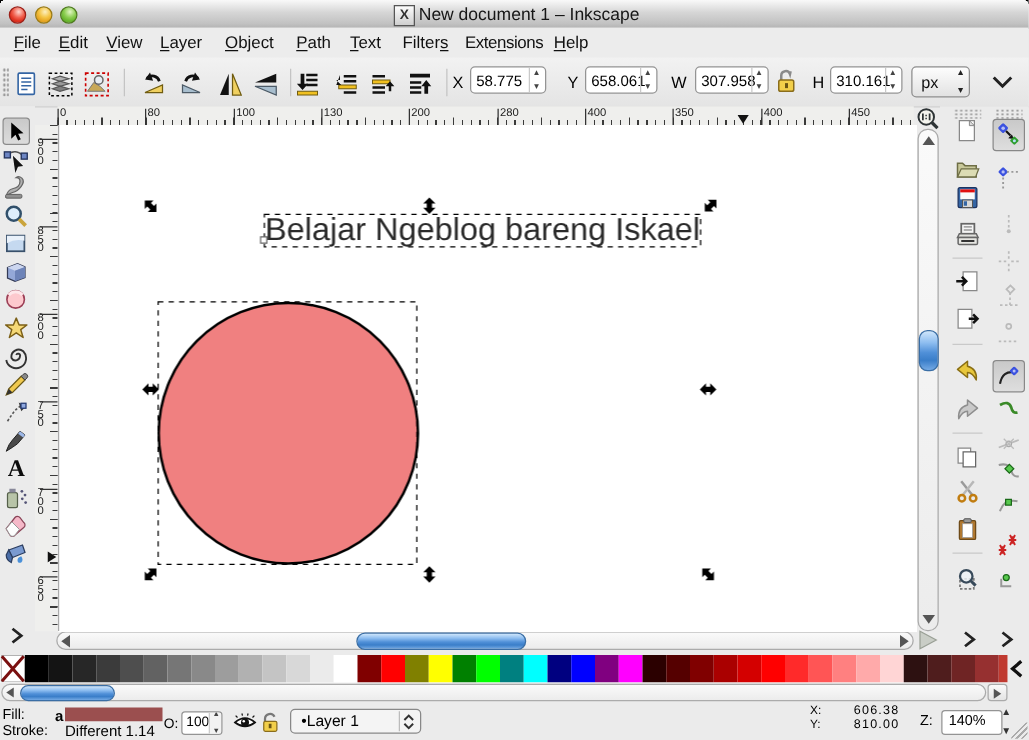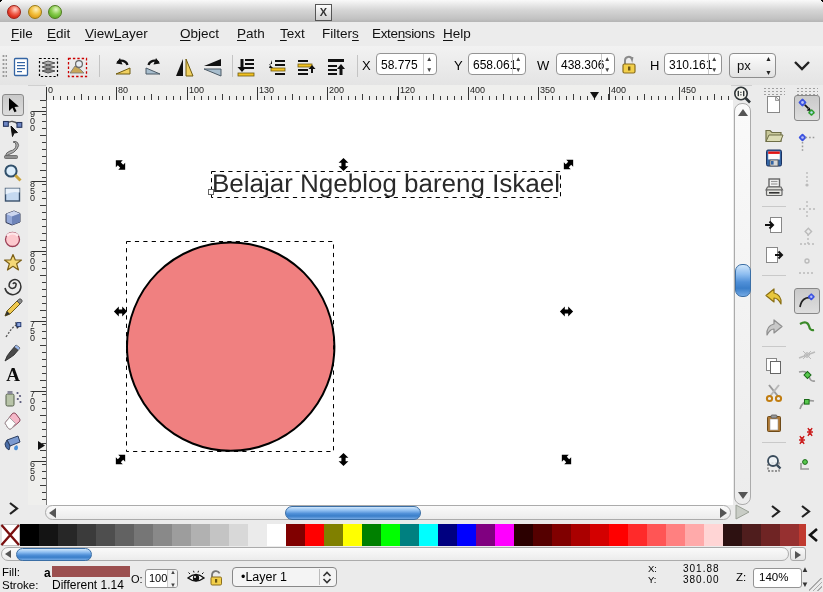--- a/index.html
+++ b/index.html
@@ -72,26 +72,27 @@
 </style>
 </head>
 <body>
 <div class="abs" id="titlebar">
   <div style="position:absolute;left:0;top:0;width:3px;height:3px;background:radial-gradient(circle at 3px 3px,transparent 2.6px,#000 2.8px)"></div>
   <div style="position:absolute;right:0;top:0;width:3px;height:3px;background:radial-gradient(circle at 0px 3px,transparent 2.6px,#000 2.8px)"></div>
   <div class="abs tl" id="tl-r"></div>
   <div class="abs tl" id="tl-y"></div>
   <div class="abs tl" id="tl-g"></div>
   <div class="abs" id="wicon">X</div>
+  <div class="abs" id="wtitle">New document 1 – Inkscape</div>
 </div>
 <div class="abs" id="menubar">
   <div class="abs mi" style="left:11px"><u>F</u>ile</div>
   <div class="abs mi" style="left:47px"><u>E</u>dit</div>
   <div class="abs mi" style="left:85px"><u>V</u>iew</div>
-  <div class="abs mi" style="left:114px"><u>L</u>ayer</div>
+  <div class="abs mi" style="left:128px"><u>L</u>ayer</div>
   <div class="abs mi" style="left:180px"><u>O</u>bject</div>
   <div class="abs mi" style="left:237px"><u>P</u>ath</div>
   <div class="abs mi" style="left:280px"><u>T</u>ext</div>
   <div class="abs mi" style="left:322px">Filter<u>s</u></div>
   <div class="abs mi" style="left:372px;letter-spacing:-0.35px">Exte<u>n</u>sions</div>
   <div class="abs mi" style="left:443px"><u>H</u>elp</div>
 </div>
 <div class="abs" id="toolbar">
   <div class="abs grip"></div>
   <svg class="abs" style="left:10px;top:57px;top:11px" width="340" height="24">
@@ -181,21 +182,21 @@
       <span class="val">58.775</span>
       <span class="arr"></span>
     </div>
   <div class="abs tlabel" style="left:454px">Y</div>
   <div class="abs spin" style="left:468px;width:58px">
       <span class="val">658.061</span>
       <span class="arr"></span>
     </div>
   <div class="abs tlabel" style="left:537px">W</div>
   <div class="abs spin" style="left:556px;width:59px">
-      <span class="val">438.306</span>
+      <span class="val">307.958</span>
       <span class="arr"></span>
     </div>
   <div class="abs tlabel" style="left:650px">H</div>
   <div class="abs spin" style="left:664px;width:58px">
       <span class="val">310.161</span>
       <span class="arr"></span>
     </div>
   <svg class="abs" style="left:620px;top:54px;top:8px" width="18" height="24">
     <path d="M5 10 V6.5 a3.6 3.6 0 0 1 7 -1.2 L12.5 3" fill="none" stroke="#8a8a8a" stroke-width="2"></path>
     <rect x="3" y="10" width="12" height="9" rx="1.5" fill="#f2cf4a" stroke="#8a6d1c" stroke-width="1.2"></rect>
@@ -223,21 +224,21 @@
   <div class="maj" style="left:141px">
       <span>100</span>
     </div>
   <div class="maj" style="left:211px">
       <span>130</span>
     </div>
   <div class="maj" style="left:281px">
       <span>200</span>
     </div>
   <div class="maj" style="left:352px">
-      <span>120</span>
+      <span>280</span>
     </div>
   <div class="maj" style="left:422px">
       <span>400</span>
     </div>
   <div class="maj" style="left:492px">
       <span>350</span>
     </div>
   <div class="maj" style="left:563px">
       <span>400</span>
     </div>
@@ -633,22 +634,22 @@
   <div class="st" style="left:232px;top:4px;width:105px;height:20px;background:#f4f4f4;border:1px solid #888;border-radius:4px;box-sizing:border-box;">
     <span style="position:absolute;left:8px;top:2px;font-size:12.5px;font-weight:normal">•Layer 1</span>
     <span style="position:absolute;right:16px;top:1px;width:1px;height:16px;background:#bbb"></span>
     <svg style="position:absolute;right:3px;top:3px" width="11" height="13">
         <path d="M1.5 5 L5 1.5 L8.5 5" fill="none" stroke="#333" stroke-width="1.6"></path>
         <path d="M1.5 8 L5 11.5 L8.5 8" fill="none" stroke="#333" stroke-width="1.6"></path>
       </svg>
   </div>
   <div class="st" style="left:648px;top:0px;font-size:9.5px">X:</div>
   <div class="st" style="left:648px;top:11px;font-size:9.5px">Y:</div>
-  <div class="st" style="left:683px;top:0px;font-size:10px;letter-spacing:1px">301.88</div>
-  <div class="st" style="left:683px;top:11px;font-size:10px;letter-spacing:1px">380.00</div>
+  <div class="st" style="left:683px;top:0px;font-size:10px;letter-spacing:1px">606.38</div>
+  <div class="st" style="left:683px;top:11px;font-size:10px;letter-spacing:1px">810.00</div>
   <div class="st" style="left:736px;top:8px;font-size:11.5px">Z:</div>
   <div class="st" style="left:753px;top:5px;width:47px;height:18px;background:#fff;border:1px solid #949494;border-radius:3px;font-size:11.5px;">
     <span style="position:absolute;left:5px;top:2px">140%</span>
   </div>
   <div class="st" style="left:800px;top:2px;width:11px;height:24px;">
     <span style="position:absolute;left:1px;top:0px;font-size:8px;color:#333">▲</span>
     <span style="position:absolute;left:1px;bottom:0px;font-size:8px;color:#333">▼</span>
   </div>
   <div id="resizegrip"></div>
 </div>

